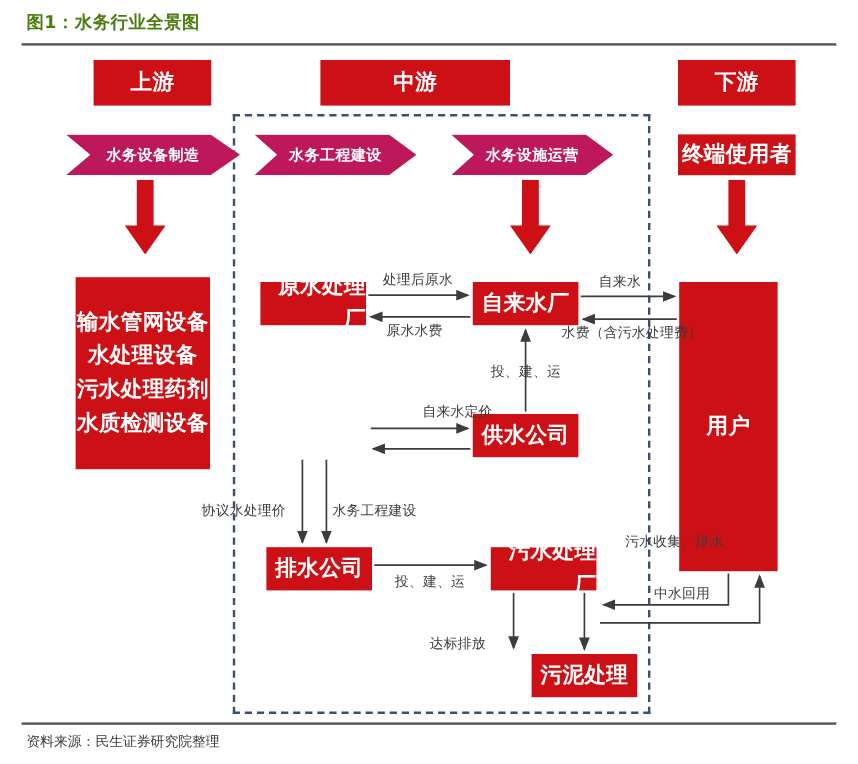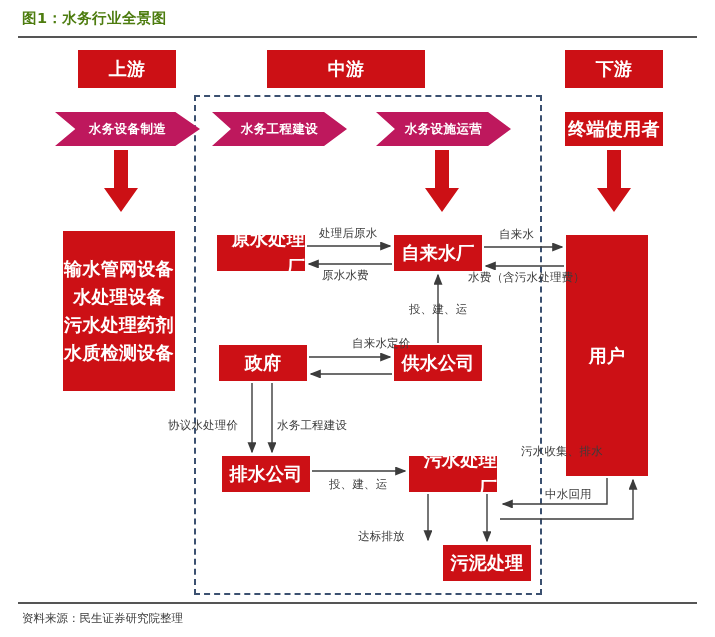--- a/index.html
+++ b/index.html
@@ -160,23 +160,20 @@
   </div>
 
   <div class="rbox" style="left:217px; top:235px; width:88px; height:36px;">
     <span>原水处理厂</span>
   </div>
 
   <div class="rbox" style="left:394px; top:235px; width:88px; height:36px;">
     <span>自来水厂</span>
   </div>
 
-  <div class="rbox" style="left:219px; top:345px; width:88px; height:36px;">
-    <span>政府</span>
-  </div>
 
   <div class="rbox" style="left:394px; top:345px; width:88px; height:36px;">
     <span>供水公司</span>
   </div>
 
   <div class="rbox" style="left:222px; top:456px; width:88px; height:36px;">
     <span>排水公司</span>
   </div>
 
   <div class="rbox" style="left:409px; top:456px; width:88px; height:36px;">

